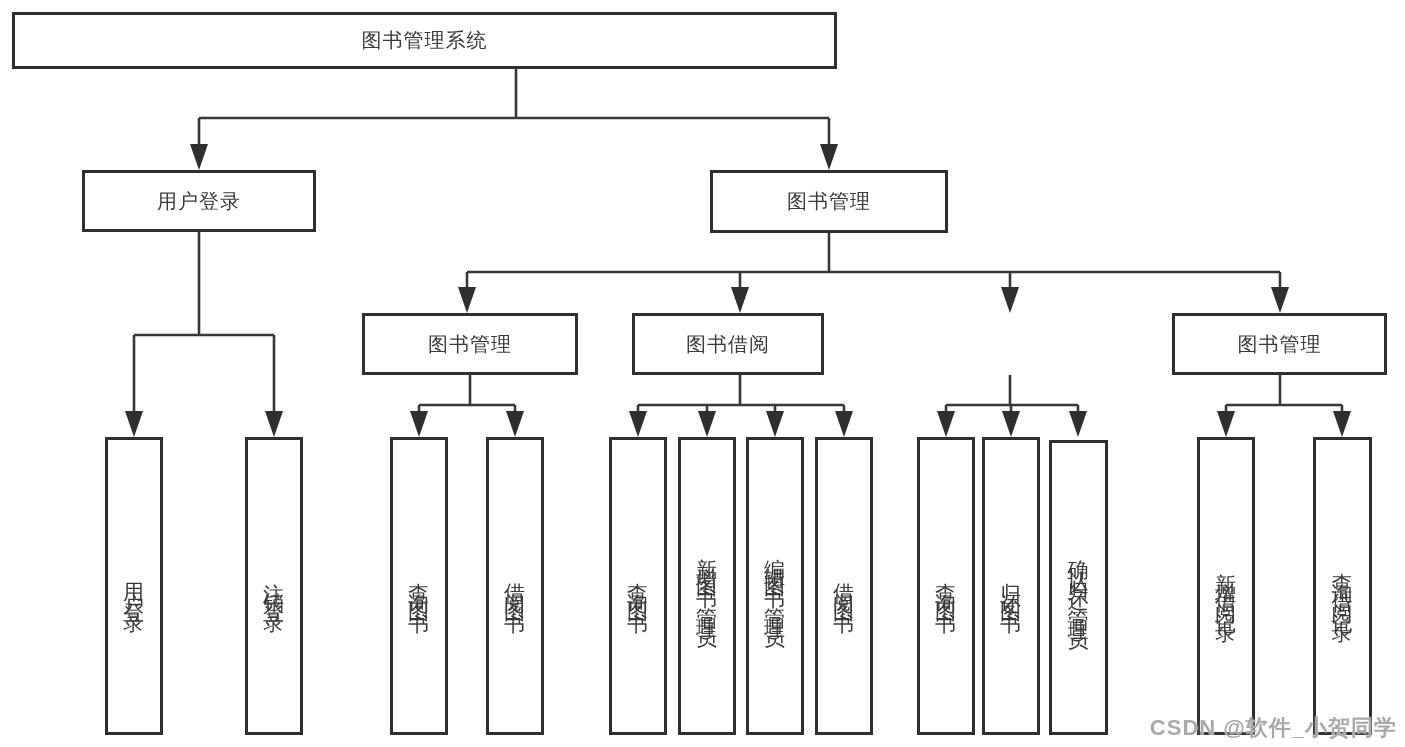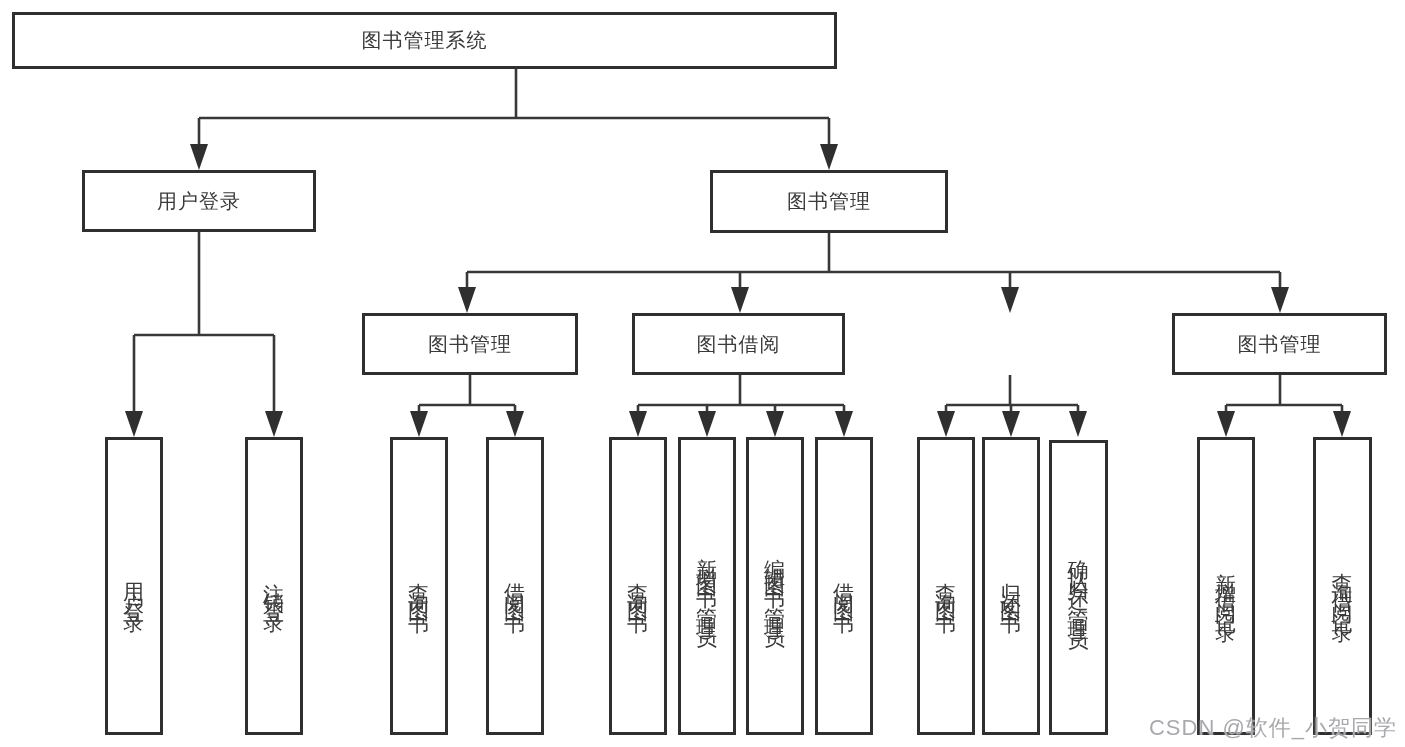--- a/index.html
+++ b/index.html
@@ -39,20 +39,21 @@
   }
   #watermark {
     position: absolute;
     right: 8px;
     bottom: 4px;
     font-size: 22px;
     color: #a9a9ad;
     text-shadow: 0 0 2px #ffffff;
     letter-spacing: 1px;
     pointer-events: none;
+    font-weight: bold;
   }
 </style>
 </head>
 <body>
 
 <div id="stage">
 
   <svg id="wires" viewBox="0 0 1405 747" xmlns="http://www.w3.org/2000/svg" aria-hidden="true">
 
     <path d="M516,68 V118 M199,118 H829 M199,118 V146 M829,118 V146"></path>
@@ -96,21 +97,21 @@
   <div class="node h" style="left:82px; top:170px; width:234px; height:62px;">
     <span>用户登录</span>
   </div>
   <div class="node h" style="left:710px; top:170px; width:238px; height:63px;">
     <span>图书管理</span>
   </div>
 
   <div class="node h" style="left:362px; top:313px; width:216px; height:62px;">
     <span>图书管理</span>
   </div>
-  <div class="node h" style="left:632px; top:313px; width:213px; height:62px;justify-content:center;">
+  <div class="node h" style="left:632px; top:313px; width:192px; height:62px;justify-content:center;">
     <span>图书借阅</span>
   </div>
   <div class="node h" style="left:1172px; top:313px; width:215px; height:62px;">
     <span>图书管理</span>
   </div>
 
   <div class="node v" style="left:105px; top:437px; width:58px; height:298px;">
     <span class="vtext">用户登录</span>
   </div>
   <div class="node v" style="left:245px; top:437px; width:58px; height:298px;">

